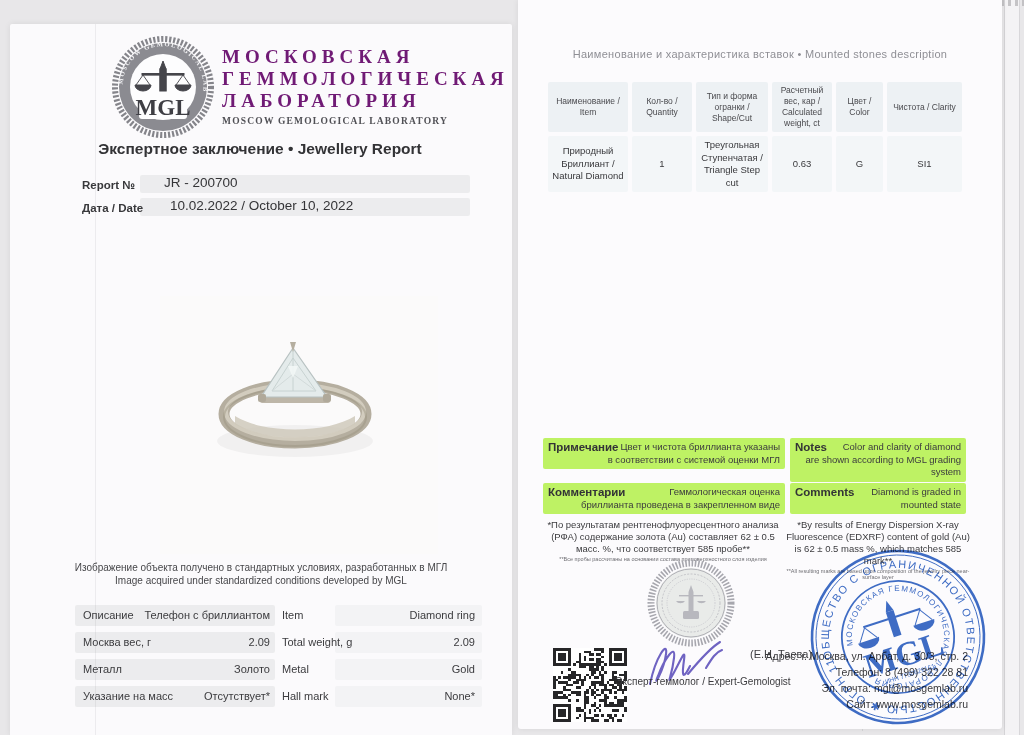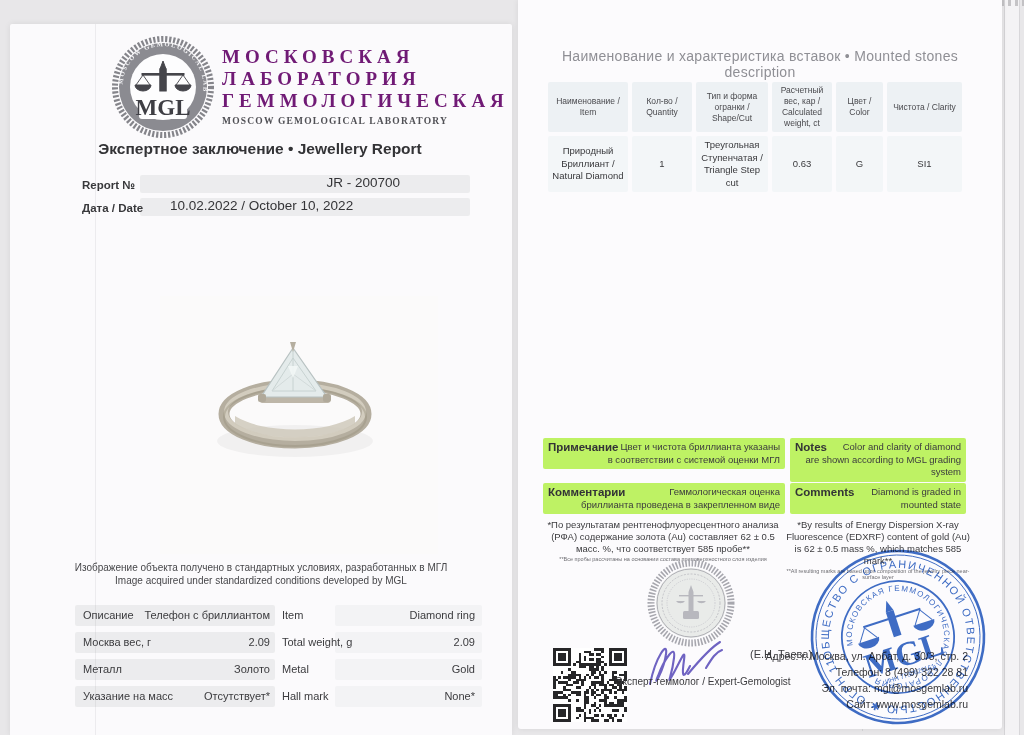--- a/index.html
+++ b/index.html
@@ -24,36 +24,36 @@
   .abs{position:absolute;}
   
   .brand-block{left:212px;top:22px;width:280px;}
   .brand-line{font-family:"Liberation Serif", serif;font-weight:bold;font-size:19px;letter-spacing:5px;color:#701a75;line-height:22px;}
   .brand-sub{font-family:"Liberation Serif", serif;font-weight:bold;font-size:9.5px;letter-spacing:1.2px;color:#505055;margin-top:4px;}
   .doc-title{left:30px;top:116px;width:440px;text-align:center;font-weight:bold;font-size:15.5px;color:#333336;}
   .field-label{font-weight:bold;font-size:11.5px;color:#38383b;}
   .field-band{background:#ececee;border-radius:2px;height:18px;}
   .report-label{left:72px;top:155px;}
   .report-band{left:130px;top:151px;width:330px;}
-  .report-value{left:130px;top:151px;width:260px;text-align:right;font-size:13.5px;color:#343437;}
+  .report-value{left:130px;top:151px;width:260px;text-align:left;font-size:13.5px;color:#343437;padding-left:24px;}
   .date-label{left:72px;top:178px;}
   .date-band{left:130px;top:174px;width:330px;}
   .date-value{left:160px;top:174px;font-size:13.5px;color:#343437;}
   .photo{left:150px;top:272px;width:278px;height:258px;background:#fbfafa;}
   .photo-caption{left:20px;top:537px;width:462px;text-align:center;font-size:10px;color:#47474a;line-height:13px;}
   .item-table{left:0;top:576px;width:502px;}
   .item-row{position:absolute;height:21px;font-size:11px;color:#3b3b3e;}
   .ru-band{position:absolute;left:65px;top:0;width:200px;height:21px;background:#ececee;border-radius:2px;}
   .ru-label{position:absolute;left:73px;top:4px;}
   .ru-value{position:absolute;left:95px;top:4px;width:165px;text-align:right;}
   .en-band{position:absolute;left:325px;top:0;width:147px;height:21px;background:#f3f3f5;border-radius:2px;}
   .en-label{position:absolute;left:272px;top:4px;}
   .en-value{position:absolute;left:325px;top:4px;width:140px;text-align:right;}
   
-  .section-title{left:20px;top:48px;width:444px;text-align:center;font-size:14px;color:#8f8f95;letter-spacing:.3px;}
+  .section-title{left:20px;top:48px;width:444px;text-align:center;font-size:11px;color:#8f8f95;letter-spacing:.3px;}
   .stones-table{left:30px;top:82px;width:412px;display:grid;grid-template-columns:80px 60px 72px 60px 47px 75px;gap:4px;}
   .st-h{background:#edf1f4;border-radius:2px;min-height:50px;display:flex;align-items:center;justify-content:center;
         text-align:center;font-size:8.5px;color:#4a4a4e;line-height:11px;padding:2px 3px;box-sizing:border-box;}
   .st-c{background:#f3f6f8;border-radius:2px;min-height:56px;display:flex;align-items:center;justify-content:center;
         text-align:center;font-size:9.5px;color:#39393c;line-height:12.5px;padding:2px 2px;box-sizing:border-box;}
   .note-blk{position:absolute;font-size:9.5px;line-height:12.5px;color:#3b3b3e;text-align:right;background:#bef264;border-radius:2px;padding:3px 5px;box-sizing:border-box;}
   .note-blk .blk-label{float:left;font-weight:bold;font-size:11.5px;color:#333336;text-align:left;}
   .assay{position:absolute;font-size:9.5px;line-height:12px;color:#3b3b3e;text-align:center;}
   .assay-fine{font-size:5.5px;color:#6e6e73;margin-top:1px;line-height:6px;}
   .qr{left:35px;top:648px;width:74px;height:74px;background:#fff;}
@@ -98,22 +98,22 @@
           <line x1="20" y1="-12" x2="27" y2="-2" stroke-width="0.9"></line>
           <path d="M 12,-2 A 8,6 0 0,0 28,-2 Z"></path>
         </g>
         <rect x="-24" y="10" width="48" height="22" rx="3" fill="#fdfdfe"></rect>
         <text x="0" y="28" text-anchor="middle" font-size="23" font-family="Liberation Serif, serif" font-weight="bold" fill="#3e3e44">MGL</text>
       </svg>
     </div>
 
     <div class="abs brand-block">
       <div class="brand-line">МОСКОВСКАЯ</div>
+      <div class="brand-line">ГЕММОЛОГИЧЕСКАЯ</div>
       <div class="brand-line">ЛАБОРАТОРИЯ</div>
-      <div class="brand-line">ГЕММОЛОГИЧЕСКАЯ</div>
       <div class="brand-sub">MOSCOW GEMOLOGICAL LABORATORY</div>
     </div>
 
     <div class="abs doc-title">Экспертное заключение • Jewellery Report</div>
 
     <div class="abs field-band report-band"></div>
     <div class="abs field-label report-label">Report №</div>
     <div class="abs report-value">JR - 200700</div>
 
     <div class="abs field-band date-band"></div>

